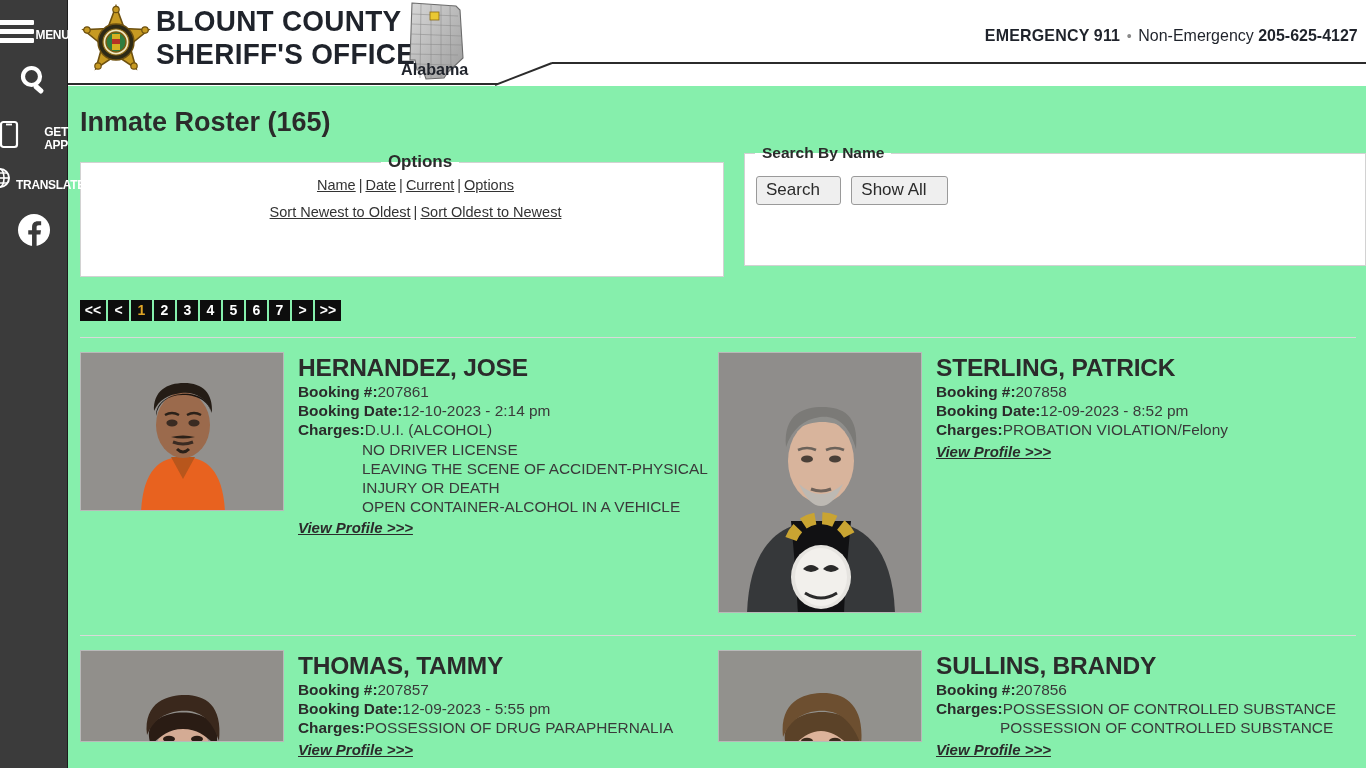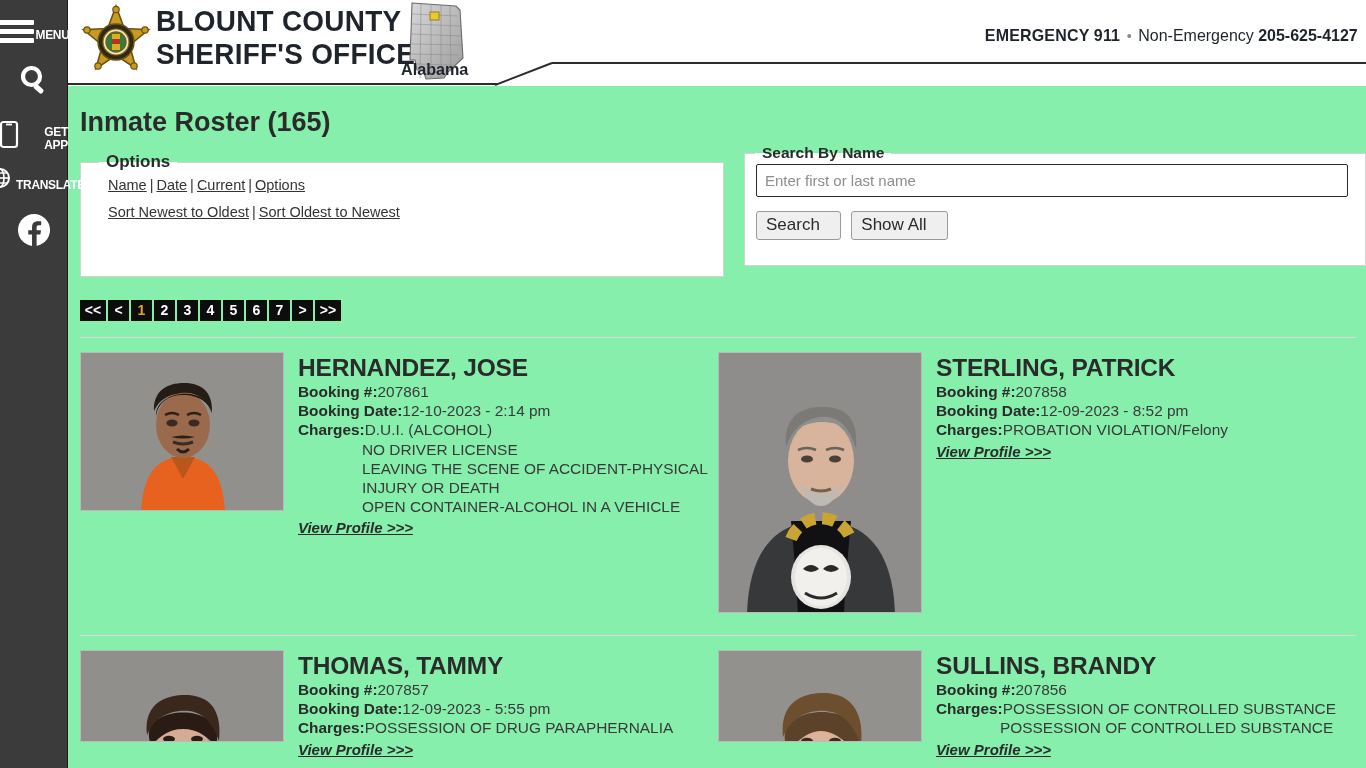--- a/index.html
+++ b/index.html
@@ -116,21 +116,21 @@
     position: absolute;
     border: 1px solid #d2d2d2;
     margin: 0; padding: 0;
     background: #fff;
   }
   legend {
     padding: 0 7px;
     font-size: 17px; font-weight: bold; color: #2b2b2b;
     font-family: "Liberation Sans", sans-serif;
   }
-  #options-fs { left: 12px; top: 0; width: 644px; height: 125px; }
+  #options-fs { left: 12px; top: 0; width: 644px; height: 125px; text-align: center; }
   #options-fs legend { margin-left: 18px; }
   .opt-row {
     margin: 0; padding: 0 0 0 27px;
     font-size: 14.5px; color: #333;
     line-height: 27px;
   }
   .opt-row a {
     color: #333; text-decoration: underline; cursor: pointer;
   }
   .opt-sep { color: #333; padding: 0 3px; }
@@ -354,21 +354,20 @@
       <div class="opt-row">
         <a>Name</a><span class="opt-sep">|</span><a>Date</a><span class="opt-sep">|</span><a>Current</a><span class="opt-sep">|</span><a>Options</a>
       </div>
       <div class="opt-row">
         <a>Sort Newest to Oldest</a><span class="opt-sep">|</span><a>Sort Oldest to Newest</a>
       </div>
     </fieldset>
 
     <fieldset id="search-fs">
       <legend>Search By Name</legend>
-      <input id="name-input" type="text" placeholder="Enter first or last name" style="">
       <div class="btn-row">
         <button class="gbtn">Search</button>
         <button class="gbtn">Show All</button>
       </div>
     </fieldset>
 
   </div>
 
   <div id="pager">
     <span class="pg wide">&lt;&lt;</span><span class="pg">&lt;</span><span class="pg active">1</span><span class="pg">2</span><span class="pg">3</span><span class="pg">4</span><span class="pg">5</span><span class="pg">6</span><span class="pg">7</span><span class="pg">&gt;</span><span class="pg wide">&gt;&gt;</span>

